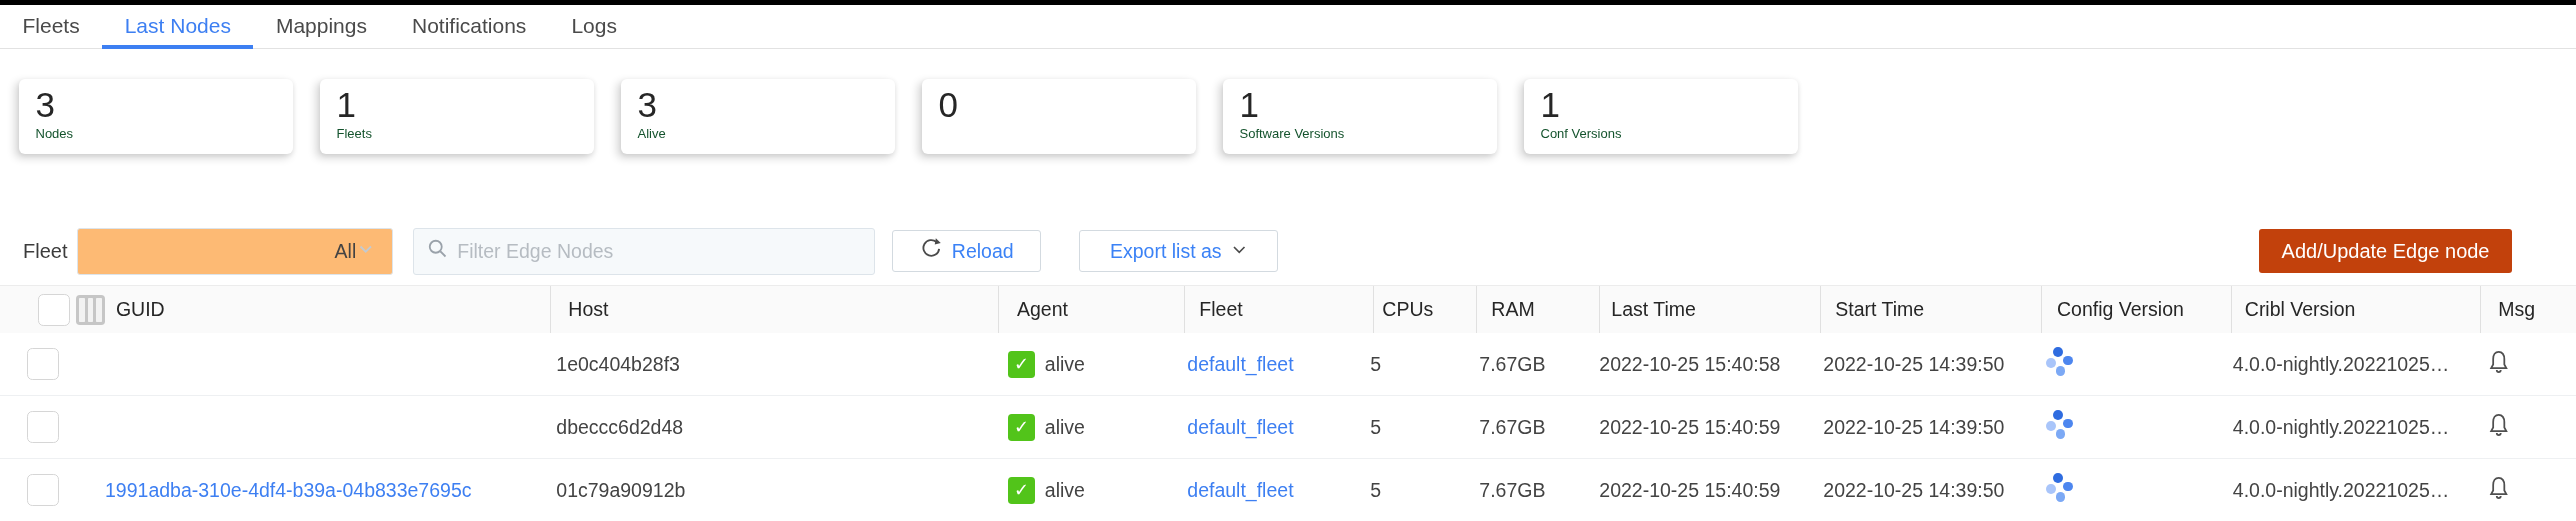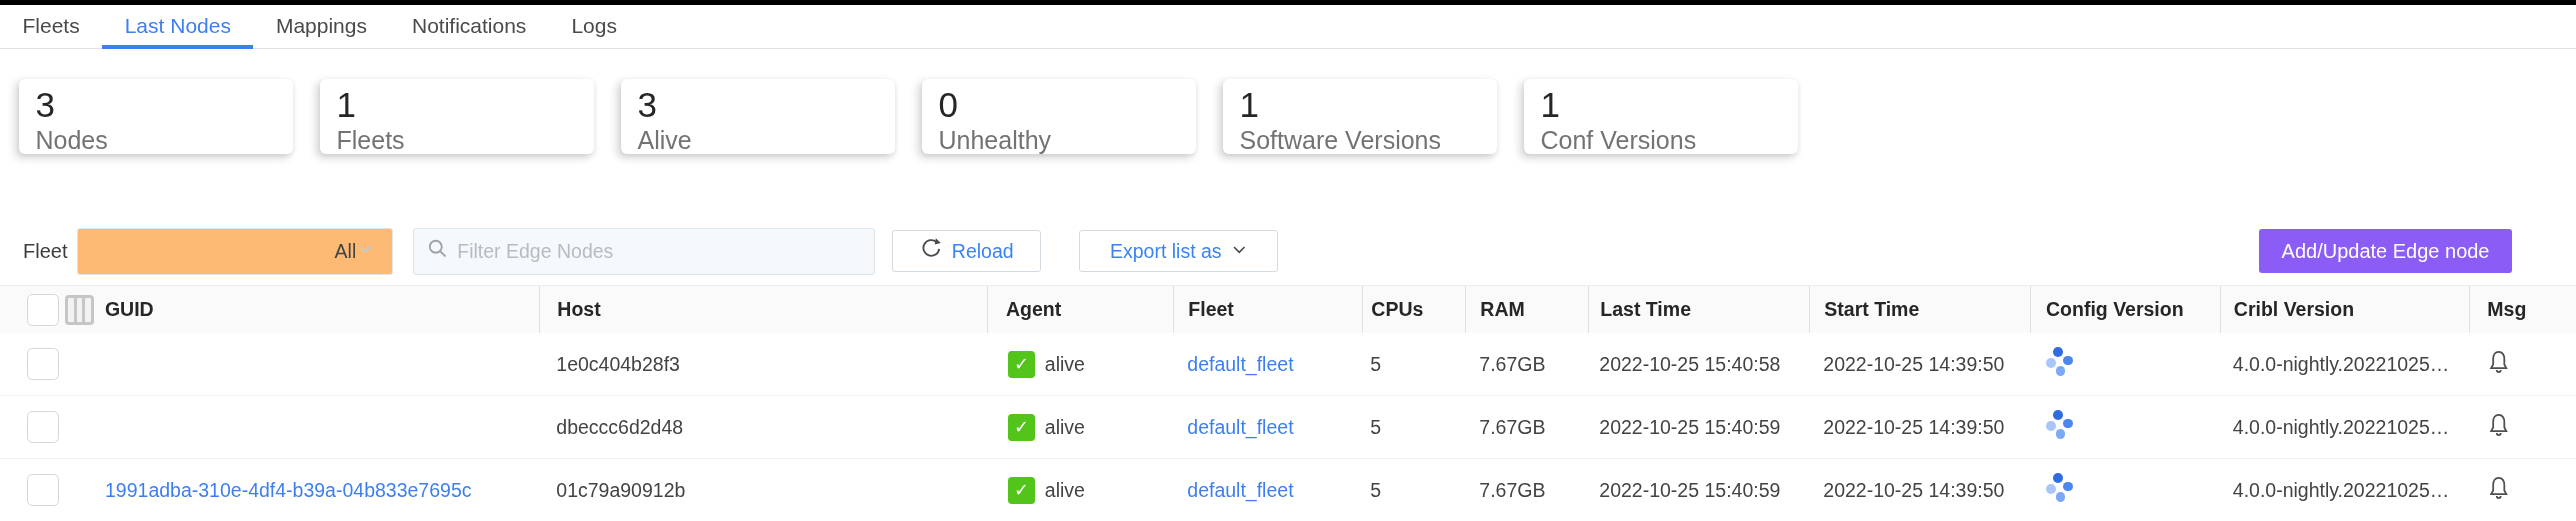--- a/index.html
+++ b/index.html
@@ -48,21 +48,21 @@
   }
   .card {
     width: 274px;
     height: 75px;
     background: #fff;
     border-radius: 6px;
     box-shadow: -3.8px 3.8px 9px rgba(0,0,0,0.16), 0.8px 1.5px 4.5px rgba(0,0,0,0.06);
     padding: 6px 16.5px;
   }
   .card-value { font-size: 35px; color: #262626; line-height: 1.15; }
-  .card-label { font-size: 25px; color: #737373; margin-top: 1.5px; }
+  .card-label { font-size: 13px; color: #14532d; margin-top: 1.5px; }
 
   
   .toolbar {
     display: flex;
     align-items: center;
     margin-top: 74px;
     padding: 0 64px 0 23px;
   }
   .toolbar-label { font-size: 20px; color: #3c3c3c; margin-right: 9.8px; }
   .select {
@@ -102,43 +102,44 @@
     font-size: 19.5px; color: #3b82f6;
     cursor: pointer;
     white-space: nowrap;
   }
   .btn-reload { width: 149px; margin-left: 17.3px; gap: 9.8px; }
   .btn-export { width: 199px; margin-left: 38px; gap: 9px; }
   .spacer { flex: 1; }
   .btn-primary {
     height: 44px;
     padding: 0 22.5px;
-    background: #8b5cf6;
+    background: #c2410c;
     color: #fff;
     border: none;
     border-radius: 3px;
     font-size: 20px;
     display: flex; align-items: center;
     cursor: pointer;
     white-space: nowrap;
   }
 
   
   .table { margin-top: 10.5px; width: 100%; }
   .tr {
     display: grid;
     grid-template-columns: 539px 448px 186px 189px 103px 123px 221px 221px 190px 249px 1fr;
     align-items: center;
   }
   .thead {
     height: 48px;
     background: #fafafa;
     border-top: 0.8px solid #ececec;
-    font-weight: 700;
+    font-weight: 400;
     color: #262626;
+    padding-left: 11px;
   }
   .thead .cell { height: 100%; display: flex; align-items: center; }
   .thead .cell.sep { border-left: 0.8px solid #e0e0e0; }
   .row { height: 63px; border-bottom: 1.5px solid #eef0f2; background: #fff; }
   .cell { padding-left: 15px; overflow: hidden; white-space: nowrap; }
   .cell.c-host   { padding-left: 17.3px; }
   .cell.c-agent  { padding-left: 21px; display: flex; align-items: center; gap: 9.8px; }
   .cell.c-fleet  { padding-left: 14.3px; }
   .cell.c-cpus   { padding-left: 8.3px; }
   .cell.c-ram    { padding-left: 14.3px; }
@@ -211,21 +212,20 @@
   <div class="card">
     <div class="card-value">1</div>
     <div class="card-label">Fleets</div>
   </div>
   <div class="card">
     <div class="card-value">3</div>
     <div class="card-label">Alive</div>
   </div>
   <div class="card">
     <div class="card-value">0</div>
-    <div class="card-label">Unhealthy</div>
   </div>
   <div class="card">
     <div class="card-value">1</div>
     <div class="card-label">Software Versions</div>
   </div>
   <div class="card">
     <div class="card-value">1</div>
     <div class="card-label">Conf Versions</div>
   </div>
 </div>

